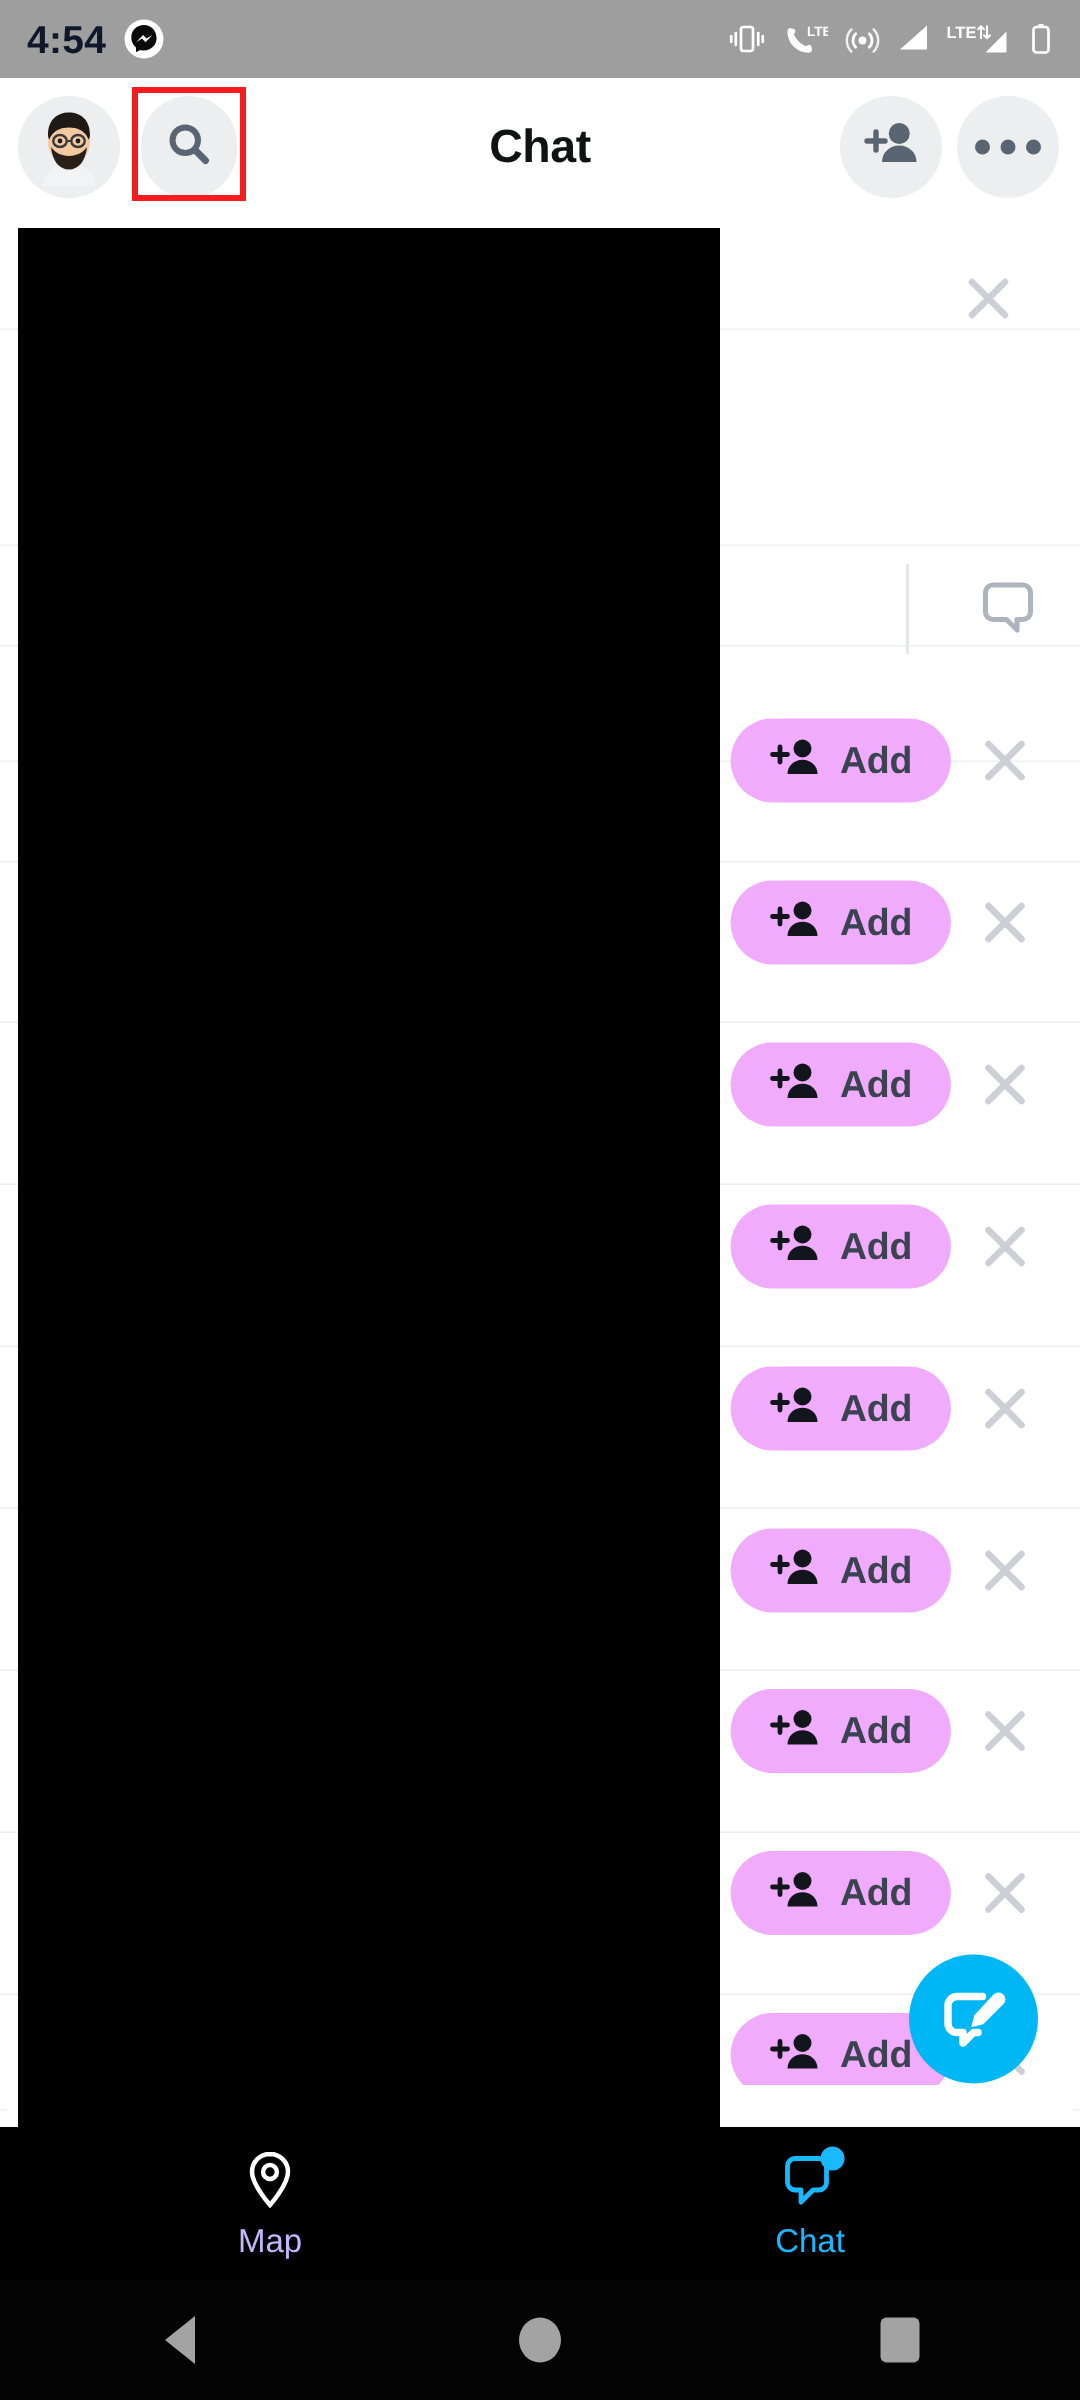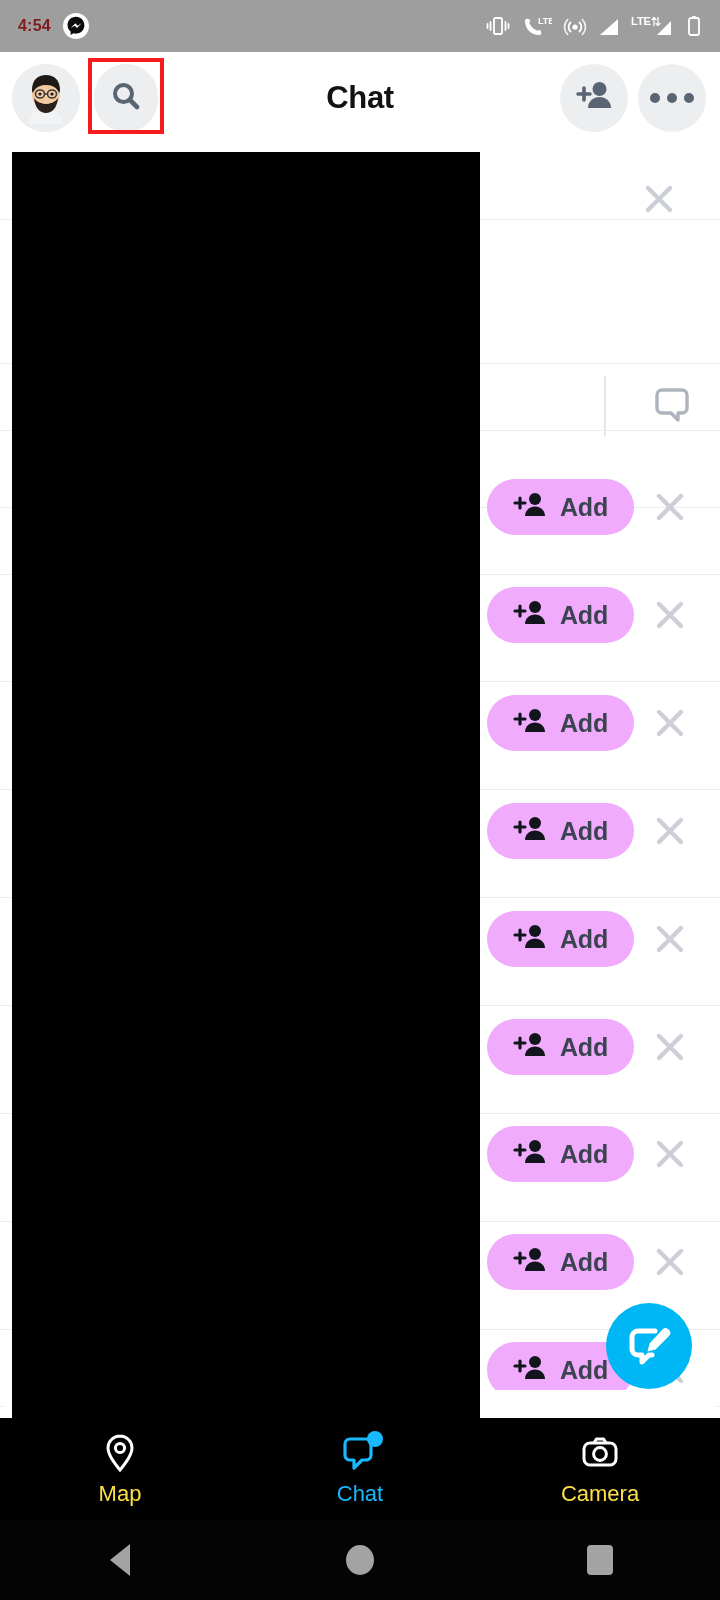--- a/index.html
+++ b/index.html
@@ -13,27 +13,27 @@
   .phone { position:relative; width:720px; height:1600px; background:#fff; }
 
   
   .statusbar {
     position:absolute; top:0; left:0; width:720px; height:52px;
     background:#9e9e9e;
     display:flex; align-items:center;
     padding:0 18px;
   }
   .sb-left { display:flex; align-items:center; gap:12px; }
-  .sb-time { color:#7f1d1d; font-size:16px; font-weight:600; letter-spacing:.2px; }
+  .sb-time { color:#0f172a; font-size:26px; font-weight:600; letter-spacing:.2px; }
   .sb-msgr {
     width:26px; height:26px; border-radius:50%; background:#fff;
     display:flex; align-items:center; justify-content:center;
   }
   .sb-msgr svg { display:block; }
-  .sb-right { margin-left:auto; display:flex; align-items:flex-end; gap:11px; }
+  .sb-right { margin-left:auto; display:flex; align-items:flex-start; gap:11px; }
   .sb-right svg { display:block; }
 
   
   .header {
     position:absolute; top:52px; left:0; width:720px; height:92px;
     background:#ffffff;
     display:flex; align-items:center;
   }
   .avatar-btn {
     position:absolute; left:12px; top:12px;
@@ -142,21 +142,21 @@
   
   .bottomnav {
     position:absolute; left:0; top:1418px; width:720px; height:102px;
     background:#000000;
     display:flex; align-items:center; z-index:50;
   }
   .navitem {
     flex:1; display:flex; flex-direction:column; align-items:center; gap:7px;
   }
   .navitem .ico { position:relative; height:42px; display:flex; align-items:center; justify-content:center; }
-  .navitem .nlbl { font-size:22px; color:#fde047; font-weight:500; }
+  .navitem .nlbl { font-size:22px; color:#c4b5fd; font-weight:500; }
   .navitem.active .nlbl { color:#19b9ff; }
   .navdot {
     position:absolute; right:-4px; top:-1px;
     width:16px; height:16px; border-radius:50%; background:#19b9ff;
   }
 
   
   .sysnav {
     position:absolute; left:0; top:1520px; width:720px; height:80px;
     background:#040404;
@@ -497,30 +497,20 @@
     <div class="navitem active">
       <span class="ico">
         <svg width="38" height="40" viewBox="0 0 38 40">
             <path d="M9 6h16a5 5 0 015 5v11a5 5 0 01-5 5h-4l-8 8v-8H9a5 5 0 01-5-5V11a5 5 0 015-5z" fill="none" stroke="#19b9ff" stroke-width="3.2" stroke-linejoin="round"></path>
           </svg>
         <span class="navdot"></span>
       </span>
       <span class="nlbl">Chat</span>
     </div>
 
-    <div class="navitem">
-      <span class="ico">
-        <svg width="40" height="40" viewBox="0 0 40 40">
-            <rect x="4" y="10" width="32" height="22" rx="6" fill="none" stroke="#fff" stroke-width="3"></rect>
-            <circle cx="20" cy="21" r="6.4" fill="none" stroke="#fff" stroke-width="3"></circle>
-            <path d="M14 10l2.4-4h7.2L26 10" fill="none" stroke="#fff" stroke-width="3" stroke-linejoin="round"></path>
-          </svg>
-      </span>
-      <span class="nlbl">Camera</span>
-    </div>
 
 
   </div>
 
   <div class="sysnav">
     <div class="sysbtn">
         <span class="sys-back"></span>
       </div>
     <div class="sysbtn">
         <span class="sys-home"></span>

